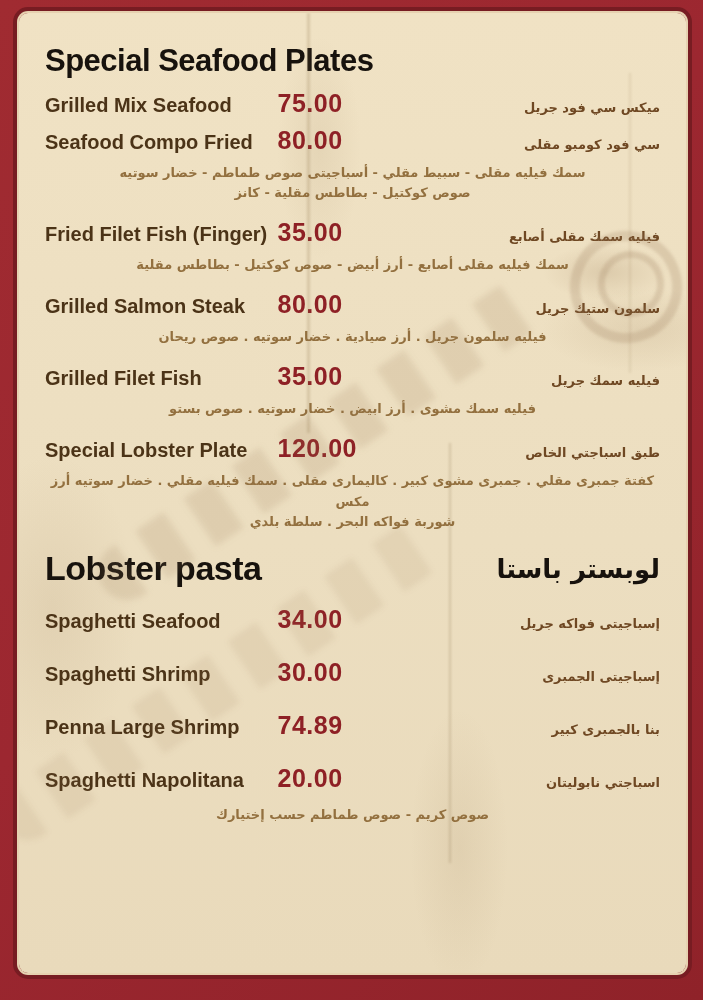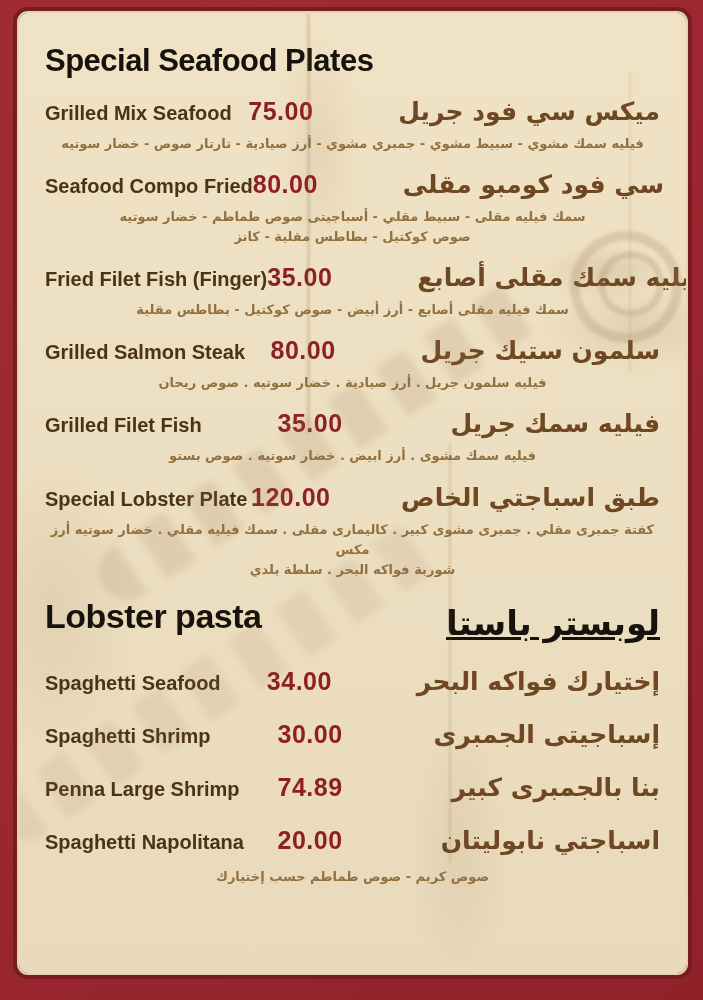--- a/index.html
+++ b/index.html
@@ -52,36 +52,36 @@
     font-weight:bold;font-size:31px;line-height:1.28;
     color:#17120d;max-width:330px;letter-spacing:-0.5px;
   }
   .title-ar{
     font-family:"DejaVu Sans",sans-serif;
     direction:rtl;text-align:right;
     font-weight:bold;font-size:25px;line-height:1.7;
     color:#17120d;max-width:250px;
   }
   .section2 .title-en{font-size:34px;max-width:400px;}
-  .section2 .title-ar{font-size:34px;max-width:300px;text-decoration:underline;}
+  .section2 .title-ar{font-size:26px;max-width:300px;}
 
   .item{
     display:grid;
     grid-template-columns:1fr 150px 1fr;
     align-items:baseline;
-    margin-top:16px;
+    margin-top:8px;
   }
   .item .en{font-weight:bold;font-size:20px;color:#4b3317;white-space:nowrap;}
   .item .price{
     font-weight:bold;font-size:25px;color:#8e2025;
     letter-spacing:0.5px;
   }
   .item .ar{
     font-family:"DejaVu Sans",sans-serif;
-    direction:rtl;font-weight:bold;font-size:25px;color:#6f4823;
+    direction:rtl;font-weight:bold;font-size:13px;color:#6f4823;
     text-align:right;white-space:nowrap;
   }
   .desc{
     font-family:"DejaVu Sans",sans-serif;
     direction:rtl;text-align:center;
     font-weight:bold;font-size:13px;line-height:1.55;
     color:#93703f;
     margin:8px 0 15px 0;
     white-space:pre-line;
   }
@@ -106,21 +106,20 @@
     <div class="section1">
       <div class="header-row">
         <div class="title-en">Special Seafood Plates</div>
       </div>
 
       <div class="item">
         <span class="en">Grilled Mix Seafood</span>
         <span class="price">75.00</span>
         <span class="ar">ميكس سي فود جريل</span>
       </div>
-      <div class="desc">فيليه سمك مشوي - سبيط مشوي - جمبري مشوي - أرز صيادية - تارتار صوص - خضار سوتيه</div>
 
       <div class="item">
         <span class="en">Seafood Compo Fried</span>
         <span class="price">80.00</span>
         <span class="ar">سي فود كومبو مقلى</span>
       </div>
       <div class="desc">سمك فيليه مقلى - سبيط مقلي - أسباجيتى صوص طماطم - خضار سوتيه
 صوص كوكتيل - بطاطس مقلية - كانز</div>
 
       <div class="item">
@@ -155,21 +154,21 @@
 
     <div class="section2 pasta">
       <div class="header-row section2-head">
         <div class="title-en">Lobster pasta</div>
         <div class="title-ar" dir="rtl">لوبستر باستا</div>
       </div>
 
       <div class="item">
         <span class="en">Spaghetti Seafood</span>
         <span class="price">34.00</span>
-        <span class="ar">إختيارك فواكه البحر</span>
+        <span class="ar">إسباجيتى فواكه جريل</span>
       </div>
 
       <div class="item">
         <span class="en">Spaghetti Shrimp</span>
         <span class="price">30.00</span>
         <span class="ar">إسباجيتى الجمبرى</span>
       </div>
 
       <div class="item">
         <span class="en">Penna Large Shrimp</span>

